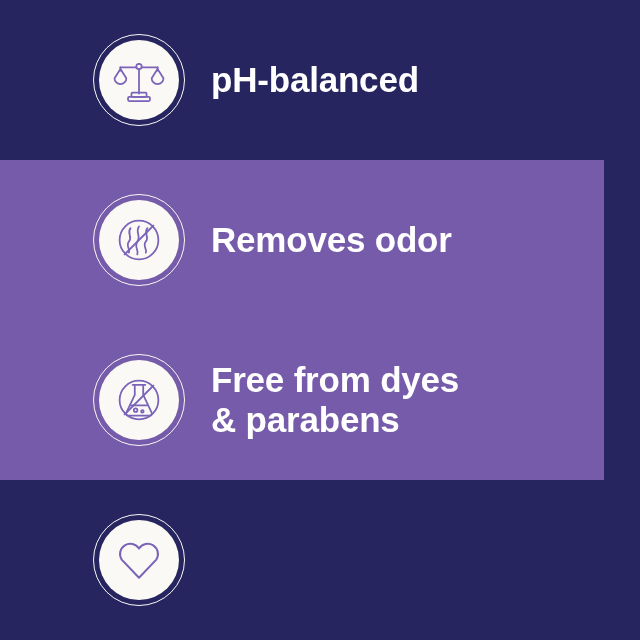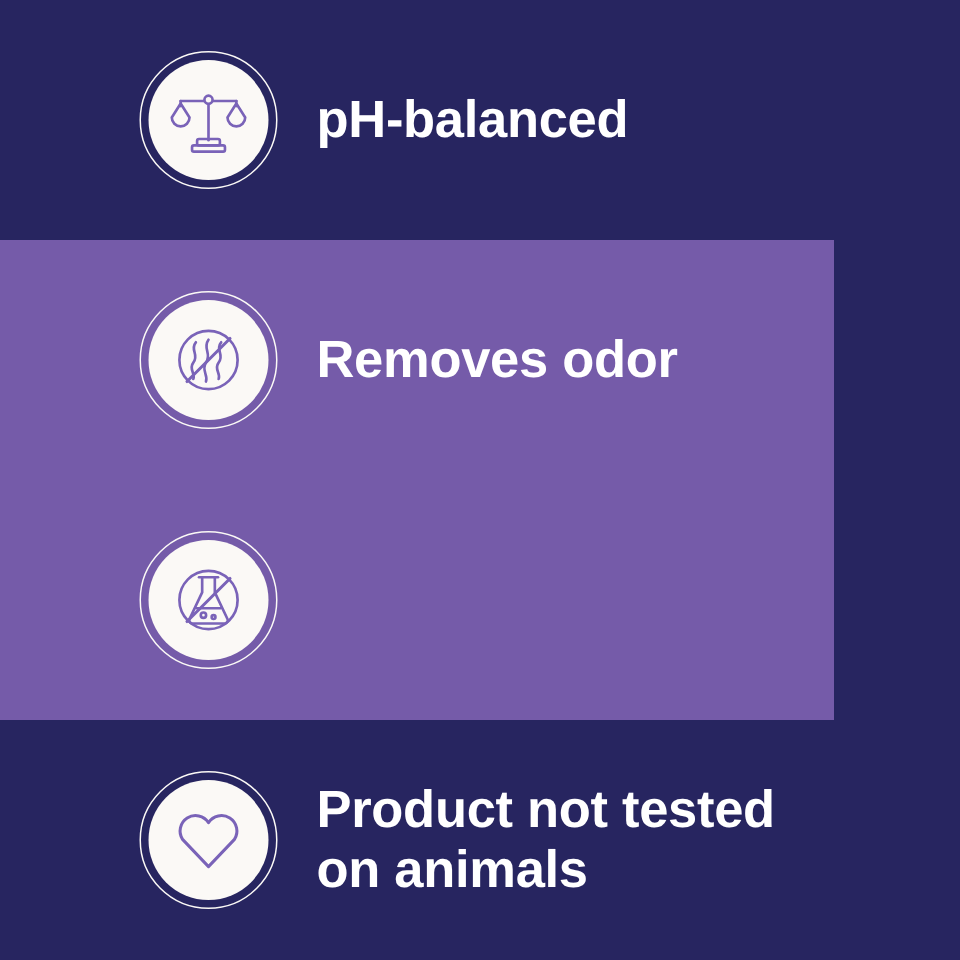--- a/index.html
+++ b/index.html
@@ -8,21 +8,21 @@
     width: 640px;
     height: 640px;
     overflow: hidden;
   }
   body {
     font-family: "Liberation Sans", sans-serif;
     background: #272560;
   }
   #board {
     position: relative;
-    width: 556px;
+    width: 604px;
     height: 640px;
     display: flex;
     flex-direction: column;
   }
   .band {
     flex: 1 1 0;
     display: flex;
     align-items: center;
     padding-left: 99px;
     box-sizing: border-box;
@@ -117,25 +117,25 @@
       <svg viewBox="0 0 64 64" fill="none" stroke="#7A63B8" stroke-width="2.1" stroke-linecap="round" stroke-linejoin="round">
         <circle cx="32" cy="32" r="23"></circle>
         <path d="M27 14 L27 26 L17 47 a2.5 2.5 0 0 0 2.2 3.6 h25.6 a2.5 2.5 0 0 0 2.2 -3.6 L37 26 L37 14"></path>
         <line x1="24.5" y1="14" x2="39.5" y2="14"></line>
         <line x1="22.5" y1="38.5" x2="41.5" y2="38.5"></line>
         <circle cx="28" cy="44" r="2.1"></circle>
         <circle cx="36" cy="45.5" r="1.5"></circle>
         <line x1="15" y1="49" x2="49" y2="15" stroke-width="2.4"></line>
       </svg>
     </div>
+    <div class="label">Free from dyes
+&amp; parabens</div>
   </div>
 
   <div class="band dark">
     <div class="icon-badge">
       <svg viewBox="0 0 64 64" fill="none" stroke="#7A63B8" stroke-width="2.4" stroke-linecap="round" stroke-linejoin="round">
         <path d="M32 53 L11.5 31.5 a12 12 0 0 1 20.5 -13.2 a12 12 0 0 1 20.5 13.2 Z"></path>
       </svg>
     </div>
-    <div class="label">Product not tested
-on animals</div>
   </div>
 
 </div>
 
 </body></html>

